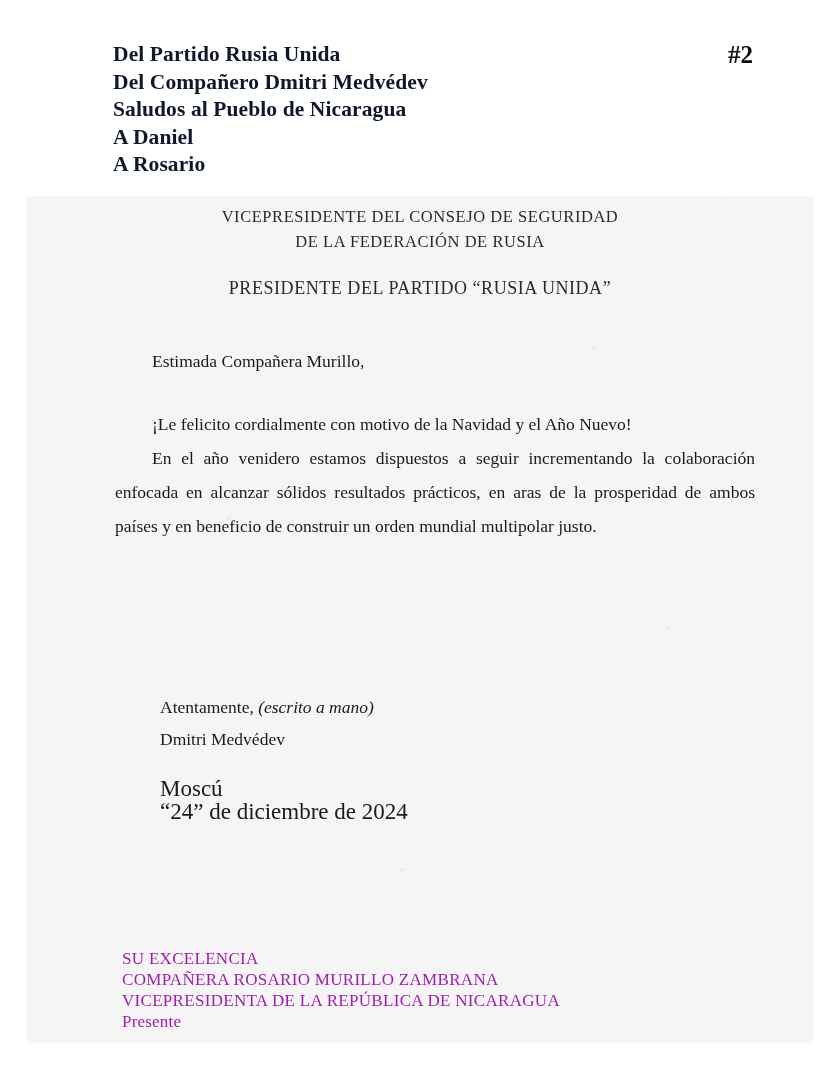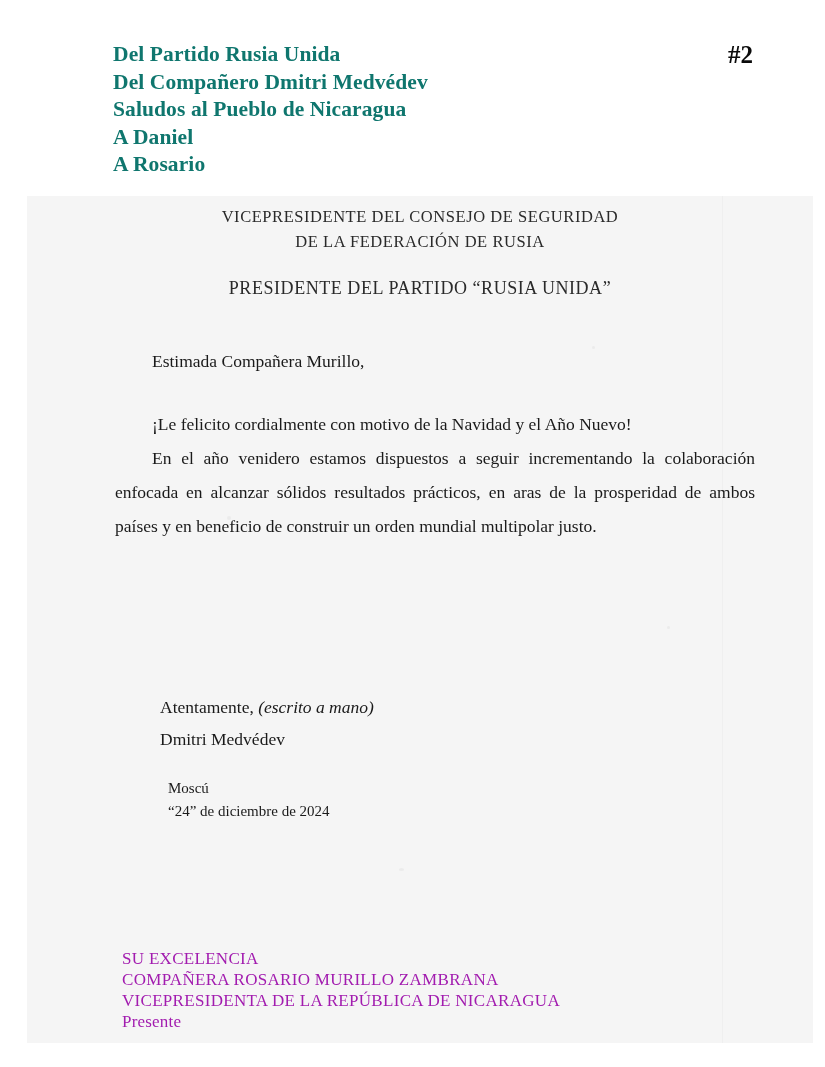--- a/index.html
+++ b/index.html
@@ -28,21 +28,21 @@
     background: #ffffff;
   }
   .ann-lines {
     position: absolute;
     left: 113px;
     top: 41px;
     font-weight: bold;
     font-size: 21.5px;
     line-height: 27.5px;
     letter-spacing: 0.1px;
-    color: #0f766e;
+    color: #0f172a;
     white-space: nowrap;
   }
   .ann-lines > div { height: 27.5px; }
   .page-marker {
     position: absolute;
     right: 72px;
     top: 41px;
     font-weight: bold;
     font-size: 25px;
     line-height: 27.5px;
@@ -134,24 +134,23 @@
   .closing .handwritten-note {
     font-style: italic;
   }
   .closing .signer { margin-top: 2px; }
 
   
   .date-block {
     position: absolute;
     left: 133px;
     top: 581px;
-    font-size: 15px;
+    font-size: 23px;
     line-height: 23px;
     color: #1a1a1a;
-    margin-left: 8px;
   }
 
   
   .addressee {
     position: absolute;
     left: 95px;
     top: 752px;
     font-size: 17px;
     line-height: 21px;
     letter-spacing: 0.3px;

